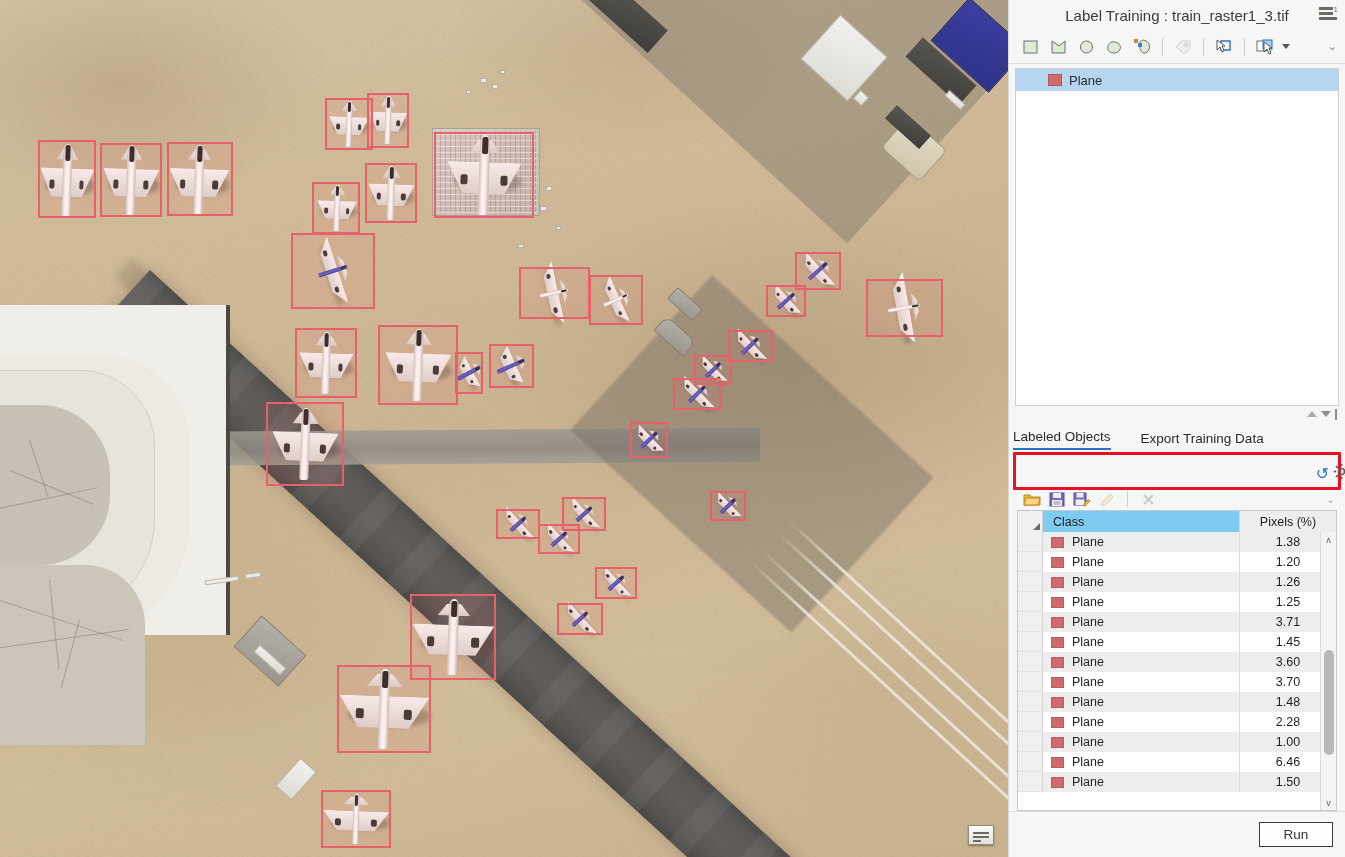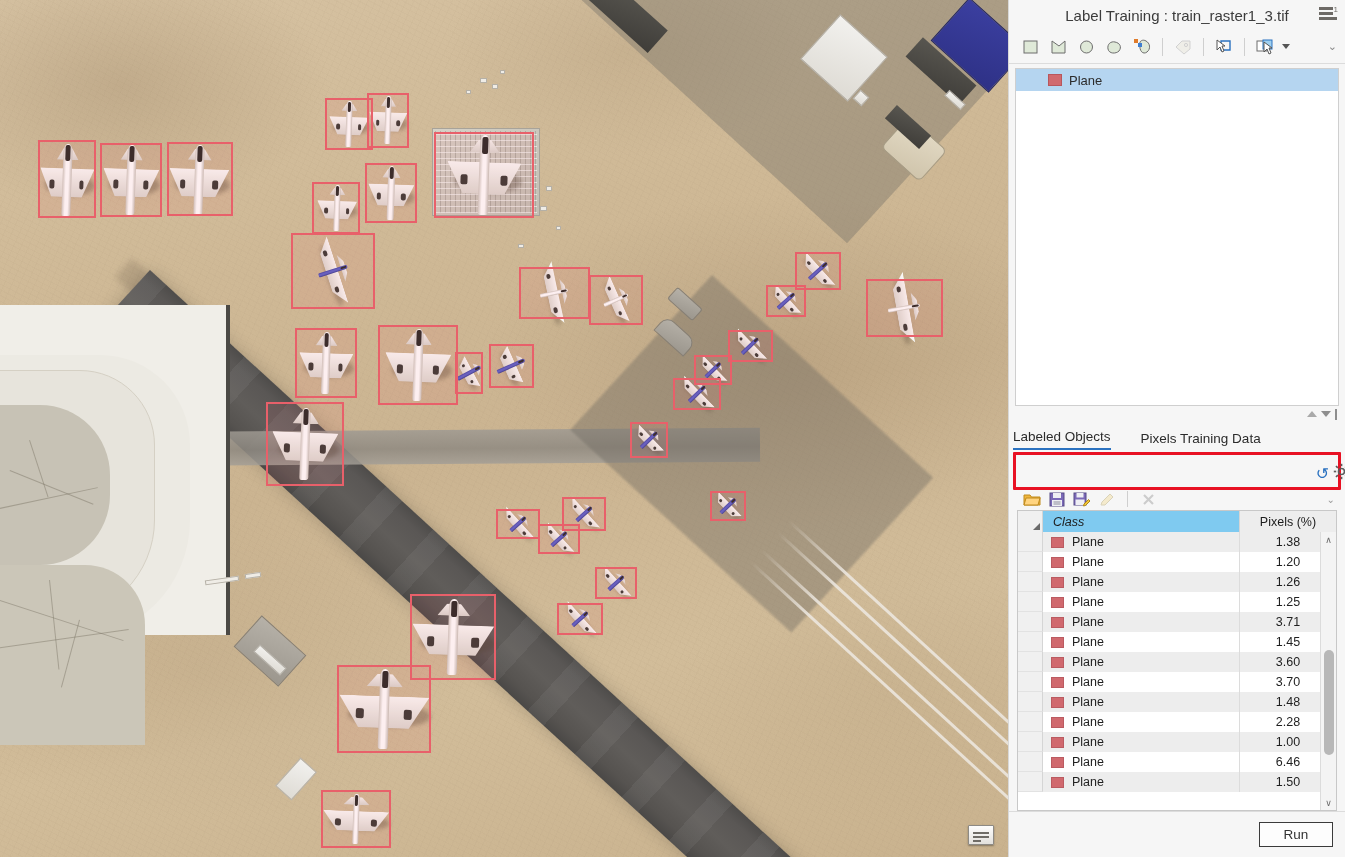--- a/index.html
+++ b/index.html
@@ -260,21 +260,21 @@
 
   .table-box{
     margin: 0 8px; flex:1 1 auto; min-height:0;
     border:1px solid #c8c8c8; background:#fff;
     display:flex; flex-direction:column; overflow:hidden;
   }
   .thead{ display:flex; height:21px; background:#7fcaf0; font-size:12.5px; color:#1d1d1d; }
   .th-corner{ width:25px; background:#f0f0f0; border-right:1px solid #d5d5d5; position:relative;}
   .th-corner::after{content:"";position:absolute;right:2px;bottom:2px;width:0;height:0;
                     border-left:7px solid transparent;border-bottom:7px solid #6a6a6a;}
-  .th-class{ flex:1; display:flex; align-items:center; padding-left:10px; background:#7fcaf0;font-style:italic;}
+  .th-class{ flex:1; display:flex; align-items:center; padding-left:10px; background:#7fcaf0;}
   .th-px{ width:97px; display:flex; align-items:center; justify-content:center; background:#ededed;
           border-left:1px solid #d5d5d5; }
   .tbody{ flex:1; position:relative; overflow:hidden; }
   .trow{ display:flex; height:20px; font-size:12.5px; color:#1f1f1f; }
   .trow.alt{ background:#ededed; }
   .trow:not(.alt){ background:#ffffff; }
   .td-sel{ width:25px; background:#f0f0f0; border-right:1px solid #d5d5d5; border-bottom:1px solid #e2e2e2;}
   .td-class{ flex:1; display:flex; align-items:center; padding-left:8px; }
   .td-px{ width:97px; display:flex; align-items:center; justify-content:center;
           border-left:1px solid #dcdcdc; }
@@ -763,21 +763,21 @@
     </div>
 
     <div class="splitter">
       <span class="sp-up"></span>
       <span class="sp-dn"></span>
       <span class="sp-bar"></span>
     </div>
 
     <div class="tabs">
       <div class="tab active">Labeled Objects</div>
-      <div class="tab">Pixels Training Data</div>
+      <div class="tab">Export Training Data</div>
     </div>
 
     <div class="search-wrap">
       <div class="search-hl"></div>
     </div>
     <div style="display:flex;align-items:center;position:absolute;"></div>
 
     <div style="position:relative;margin-top:-26px;margin-left:297px;display:flex;align-items:center;height:26px;width:44px;">
       <div class="ico-undo">↺</div>
       <div class="ico-gear">

